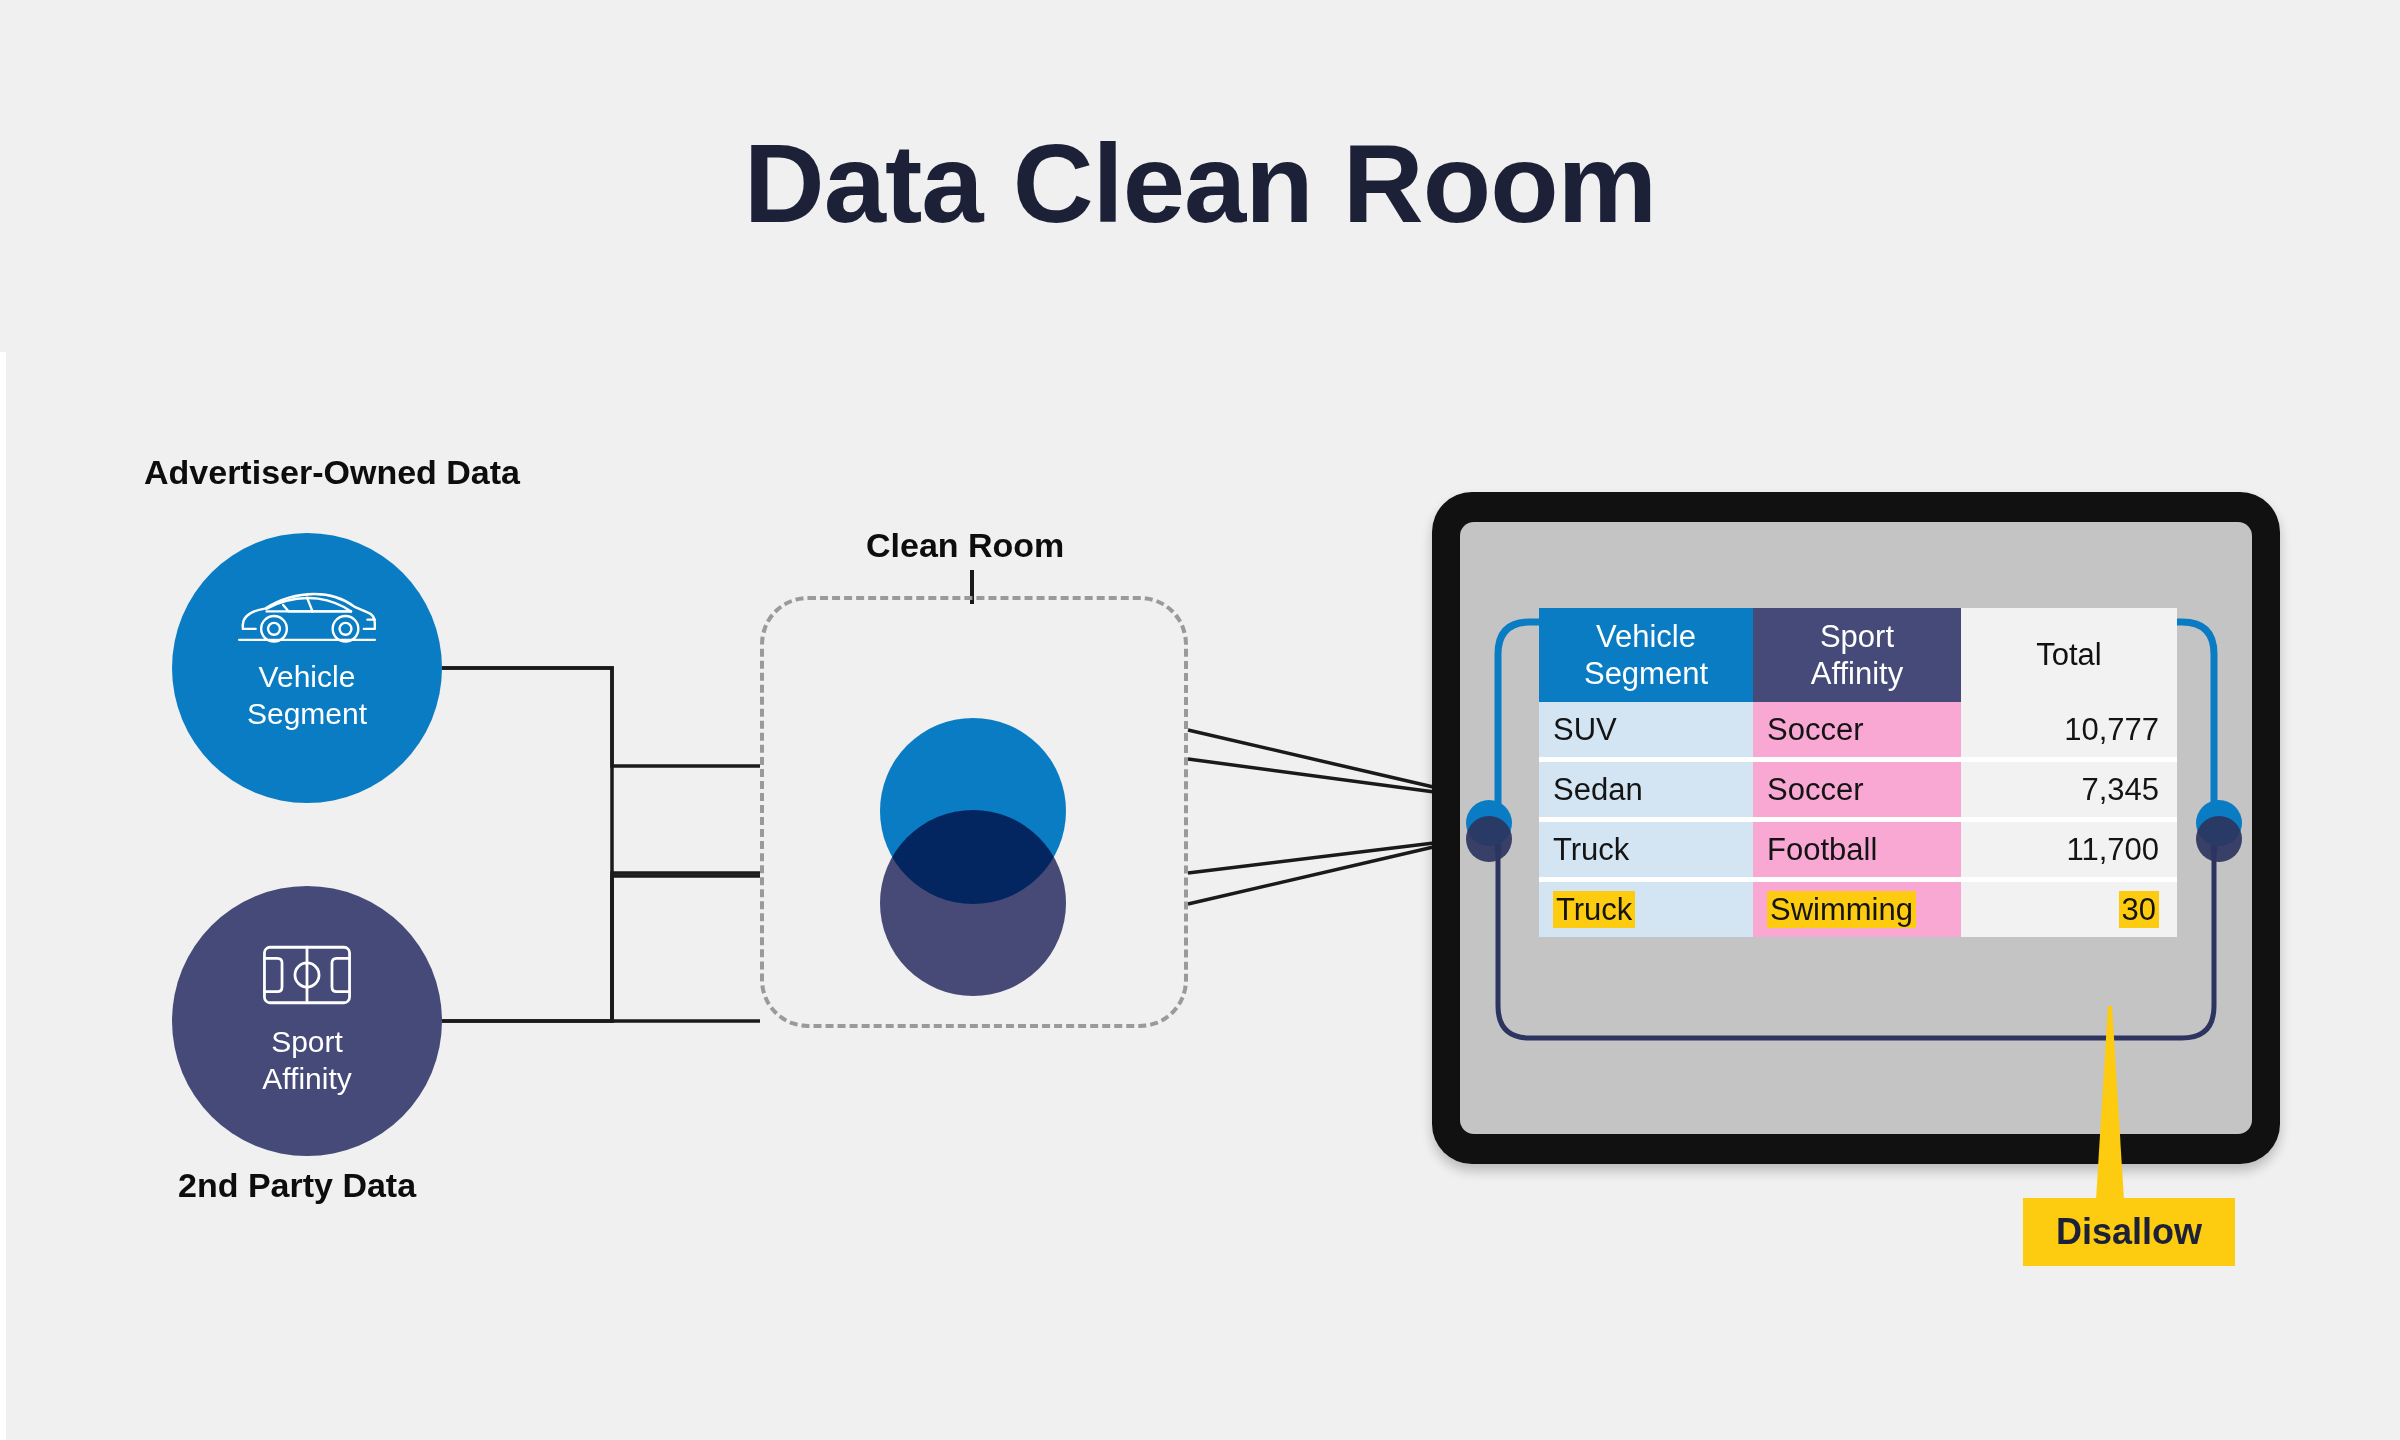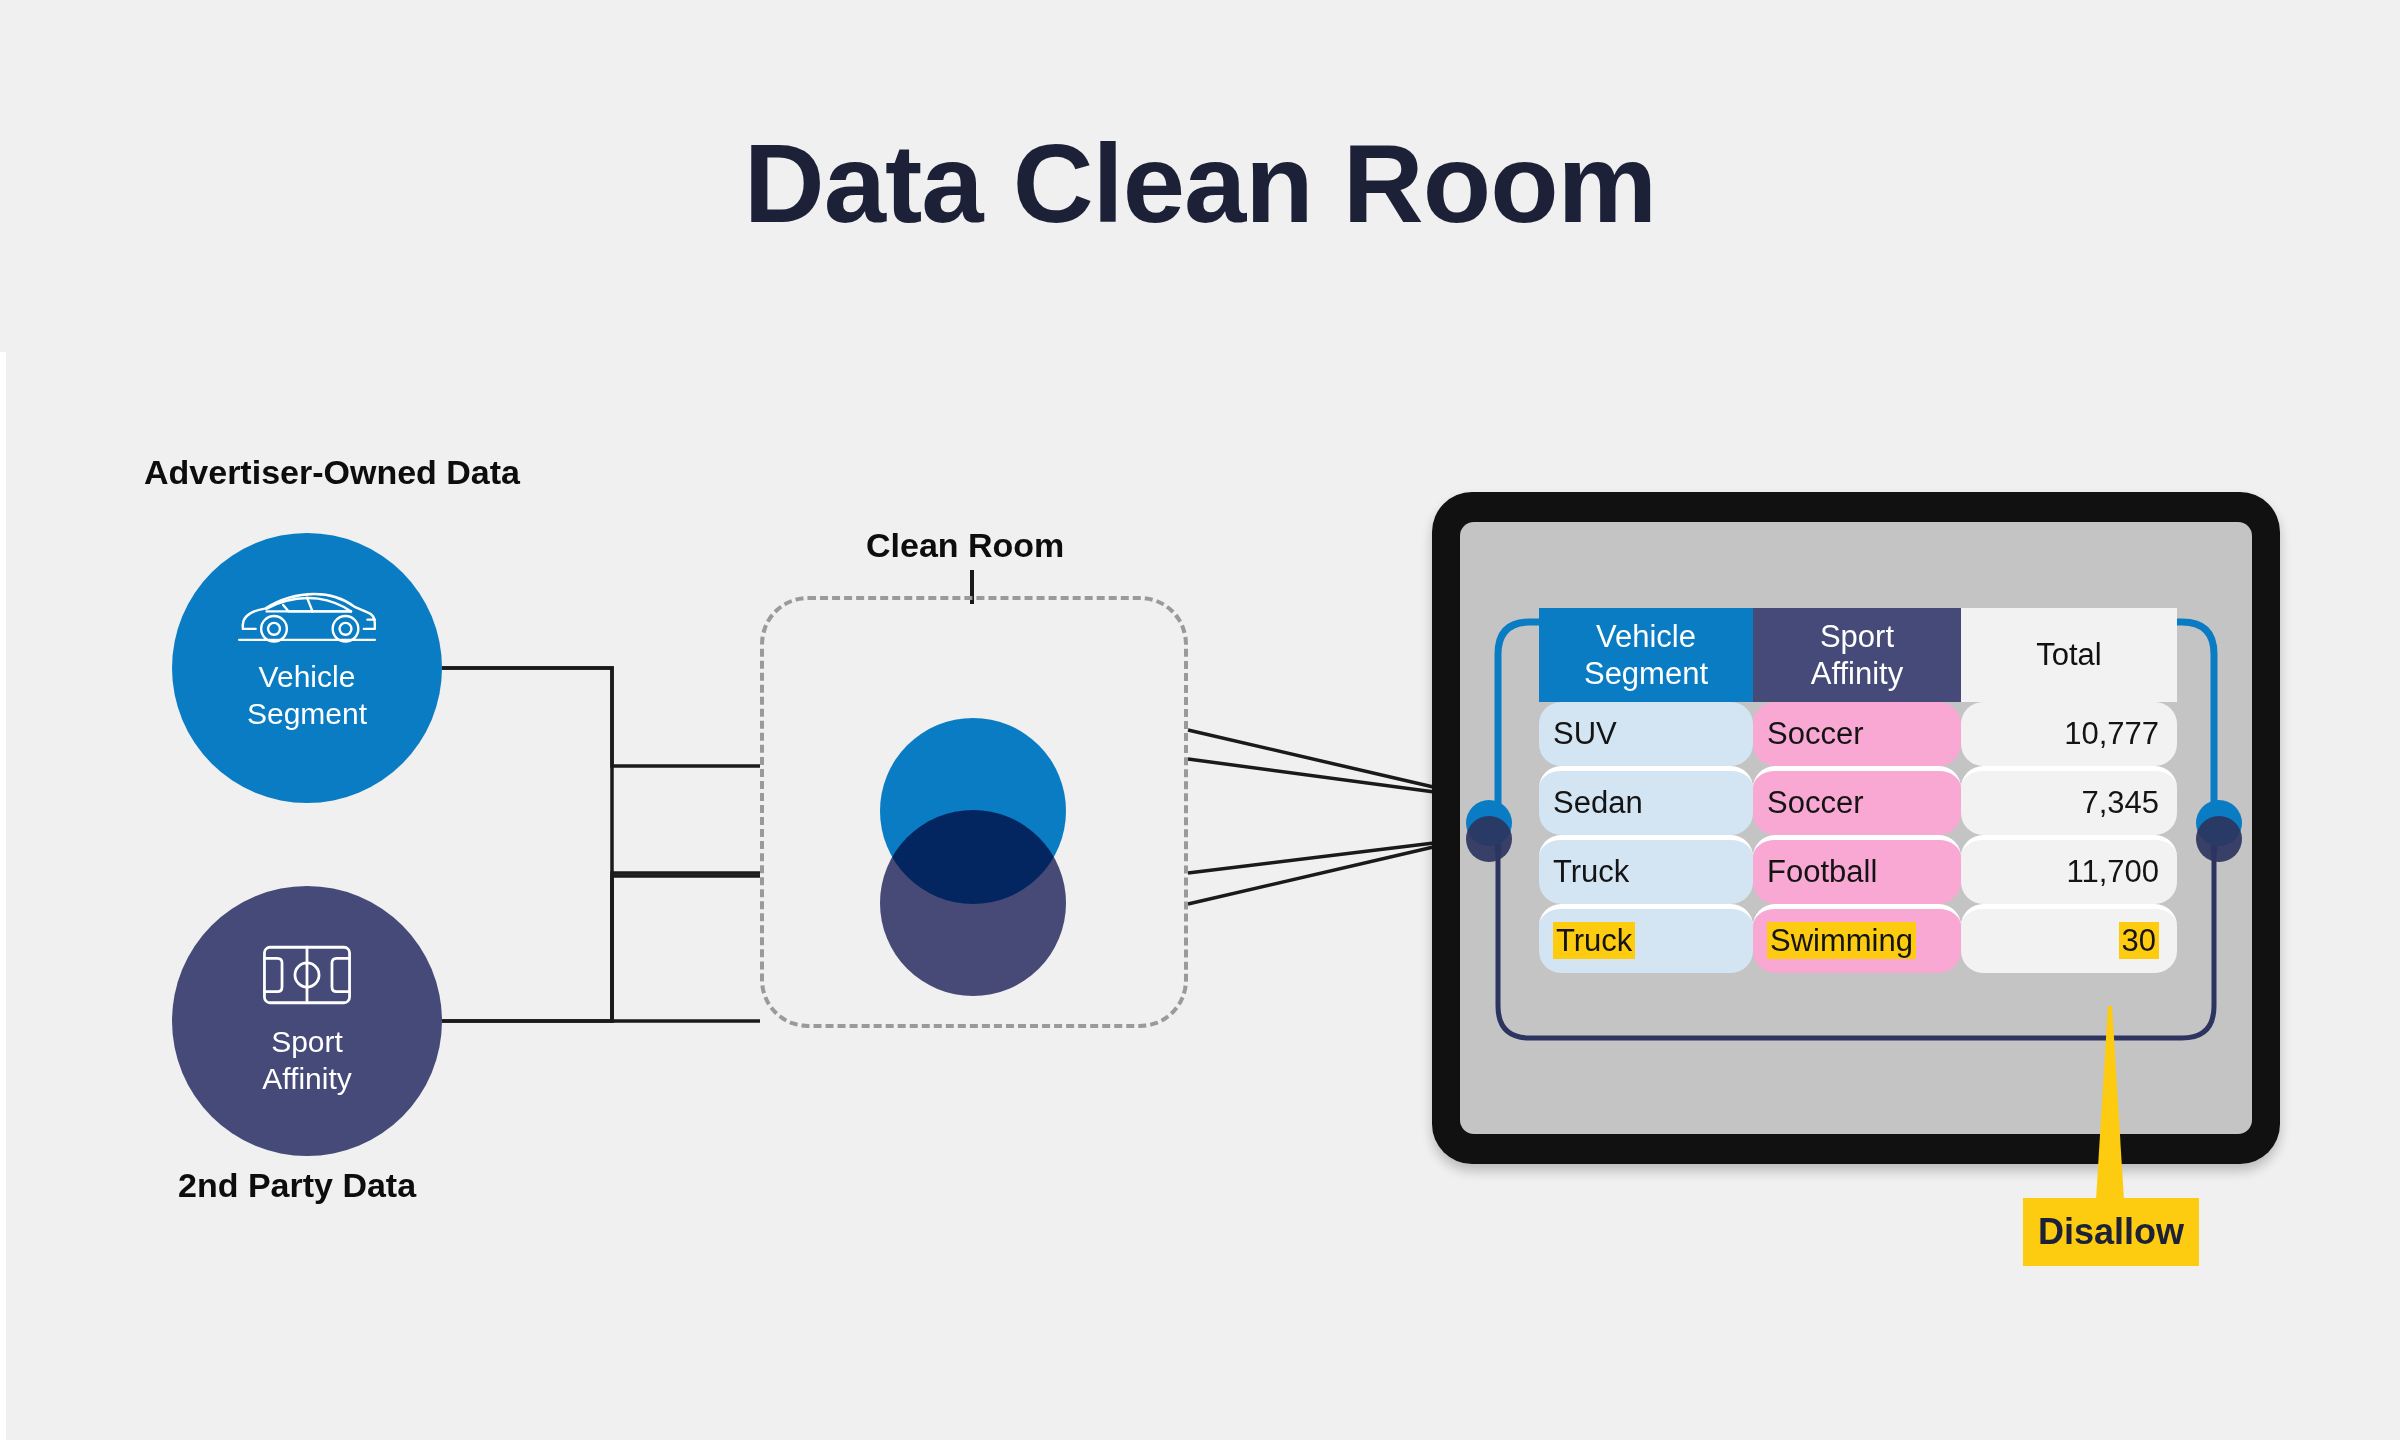--- a/index.html
+++ b/index.html
@@ -162,25 +162,24 @@
     font-weight: 400;
     line-height: 1.2;
     vertical-align: middle;
     text-align: center;
   }
   .th-vehicle { background: #0a7cc3; color: #ffffff; width: 214px; }
   .th-sport   { background: #454a78; color: #ffffff; width: 208px; }
   .th-total   { background: #f2f2f2; color: #111111; width: 216px; }
 
   .td-cell {
-    height: 64px;
+    height: 55px;
     font-size: 31px;
     font-weight: 400;
     vertical-align: middle;
-    border-radius: 22px;
   }
   .col-vehicle { background: #d3e4f3; color: #141414; padding-left: 14px !important; text-align: left; }
   .col-sport   { background: #f9a8d4; color: #141414; padding-left: 14px !important; text-align: left; }
   .col-total   { background: #f2f2f2; color: #141414; padding-right: 18px !important; text-align: right; }
 
   tr.row-gap td { border-top: 5px solid #ffffff; }
 
   .hl {
     background: #fdcb10;
     padding: 1px 3px;
@@ -192,21 +191,21 @@
   #disallow-pointer {
     position: absolute;
     left: 2090px;
     top: 1006px;
     width: 40px;
     height: 194px;
   }
   #disallow-box {
     position: absolute;
     left: 2023px; top: 1198px;
-    width: 176px; height: 68px;
+    width: 212px; height: 68px;
     background: #fdcb10;
     display: flex;
     align-items: center;
     justify-content: center;
   }
   #disallow-box span {
     font-size: 36px;
     font-weight: 700;
     color: #1c2138;
     line-height: 1;

